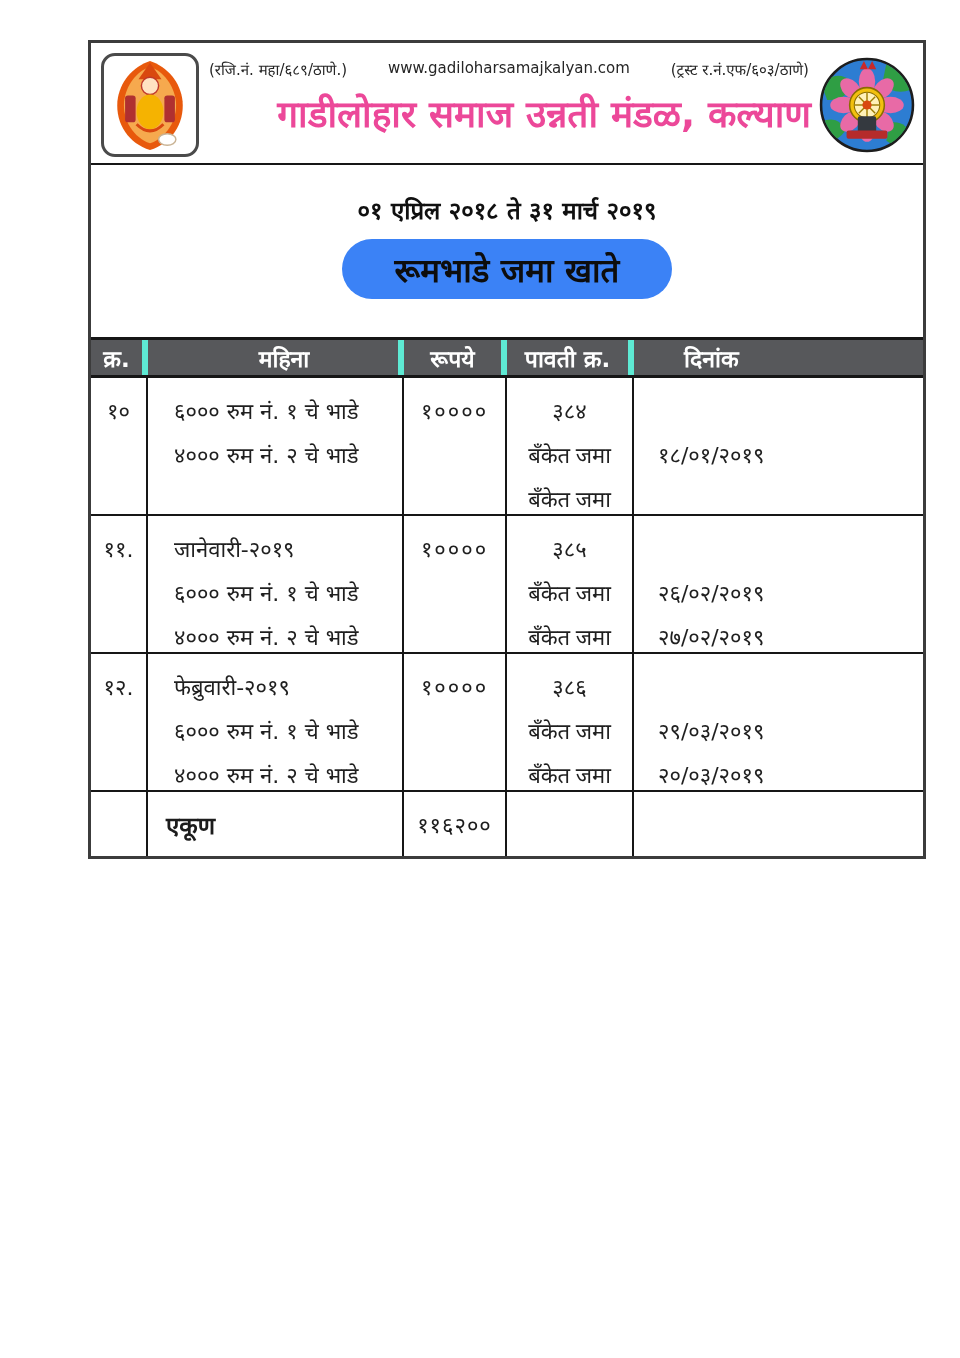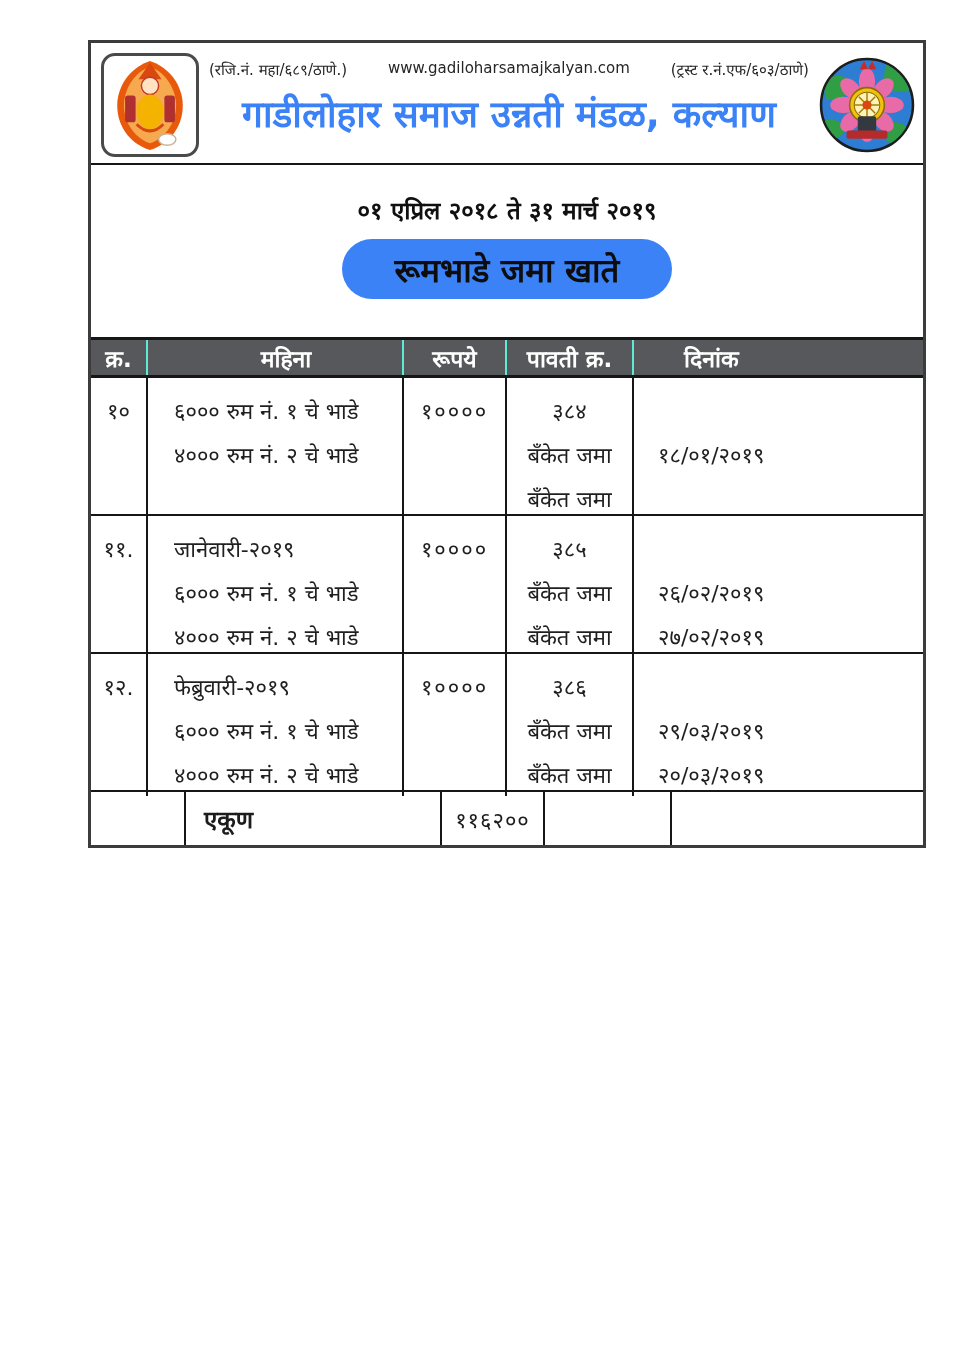--- a/index.html
+++ b/index.html
@@ -52,24 +52,24 @@
     display: flex;
     justify-content: space-between;
     align-items: flex-start;
     font-size: 15px;
     color: #262626;
     padding: 8px 2px 0 2px;
     white-space: nowrap;
     gap: 36px;
   }
   .org-name {
-    text-align: center;
+    text-align: right;
     font-size: 37px;
     font-weight: 700;
-    color: #3b82f6;
+    color: #ec4899;
     margin-top: 8px;
     white-space: nowrap;
   }
 
   
   .sec-title { position: relative; height: 172px; background:#fff; }
   .period {
     position: absolute;
     top: 28px; left: 0; right: 0;
     text-align: center;
@@ -119,44 +119,44 @@
     height: 38px;
     border-bottom: 3px solid #161616;
   }
   .th {
     display: flex;
     align-items: center;
     justify-content: center;
     color: #ffffff;
     font-weight: 700;
     font-size: 23px;
-    border-right: 2px solid #5eead4;
+    border-right: 6px solid #5eead4;
     white-space: nowrap;
   }
   .th:last-child { border-right: none; }
   .th.c-date { justify-content: flex-start; padding-left: 50px; }
 
   .block { height: 138px; border-bottom: 2px solid #161616; }
   .cell { border-right: 2px solid #161616; padding-top: 10px; min-width: 0; }
   .cell:last-child { border-right: none; }
   .line {
     height: 44px;
     display: flex;
     align-items: center;
     font-size: 22px;
     color: #1f1f1f;
     white-space: nowrap;
   }
   .c-sr .line { justify-content: center; }
   .c-month { padding-left: 26px; padding-right: 4px; }
   .c-amount .line { justify-content: center; letter-spacing: 2px; }
-  .c-receipt .line { justify-content: center; }
+  .c-receipt .line { justify-content: center; font-family: Liberation Serif, serif; }
   .c-date { padding-left: 24px; }
 
-  .trow { height: 53px; margin-left: 38px; }
+  .trow { height: 64px; }
   .trow .cell { padding-top: 0; display: flex; align-items: center; }
   .trow .total-label { font-weight: 700; font-size: 24px; padding-left: 18px; }
   .trow .total-amount { justify-content: center; font-size: 22px; letter-spacing: 1px; }
 </style>
 </head>
 <body>
 
 <div class="page">
   <div class="doc">
 

